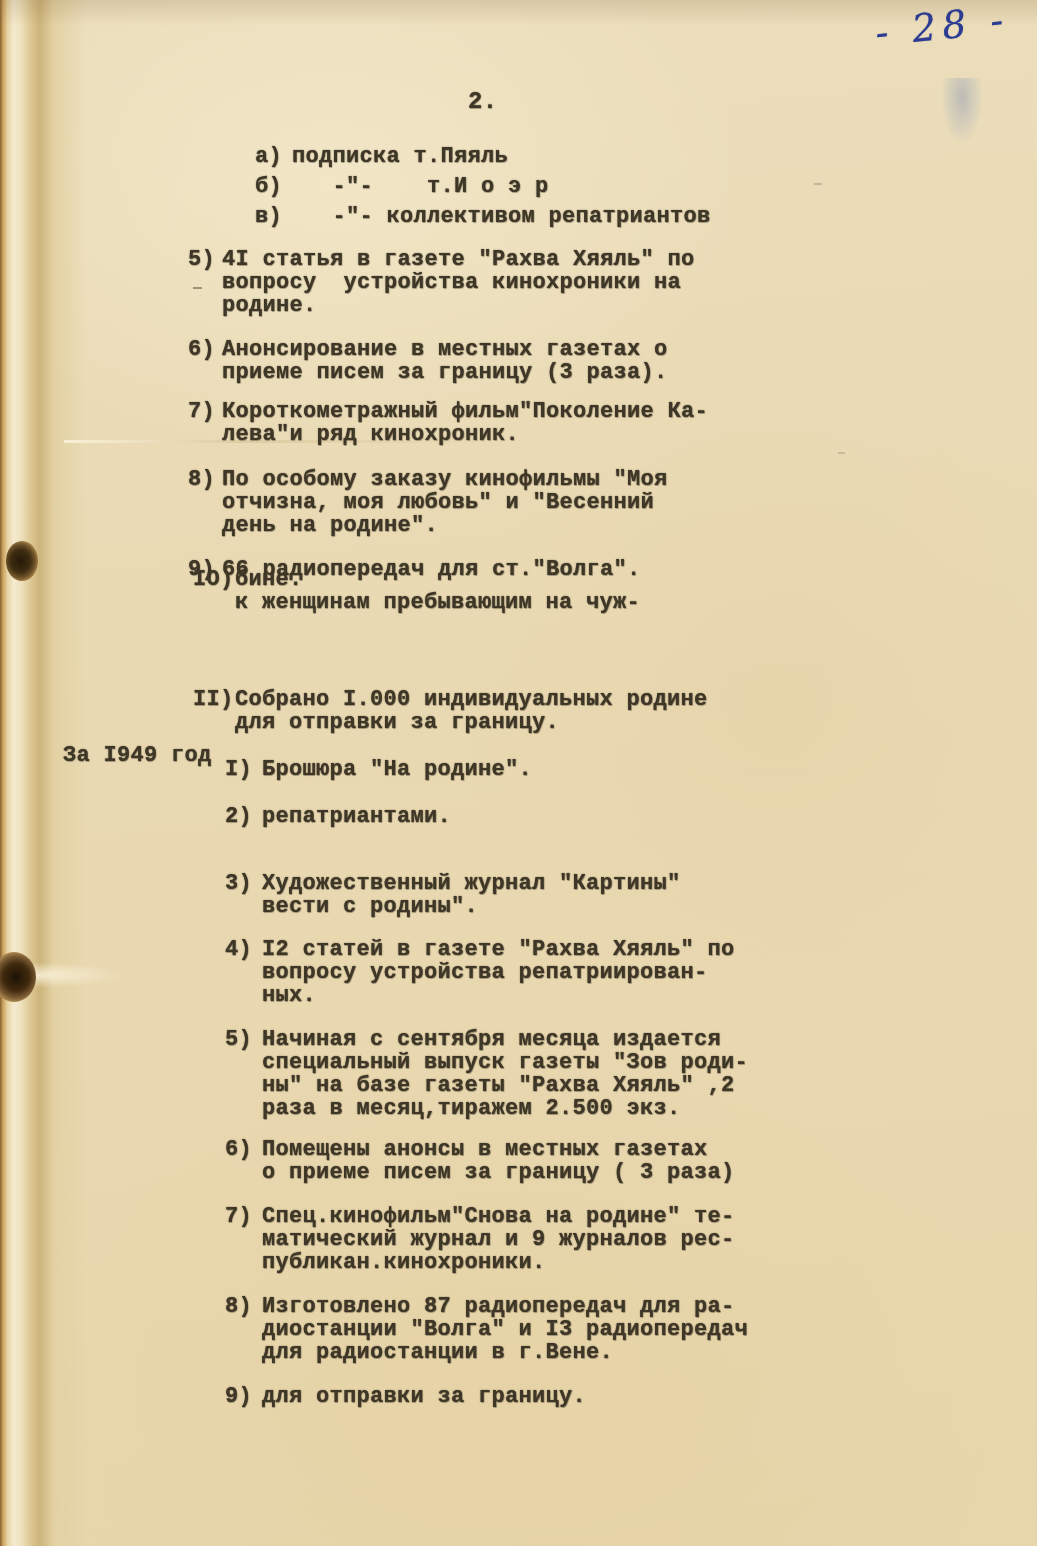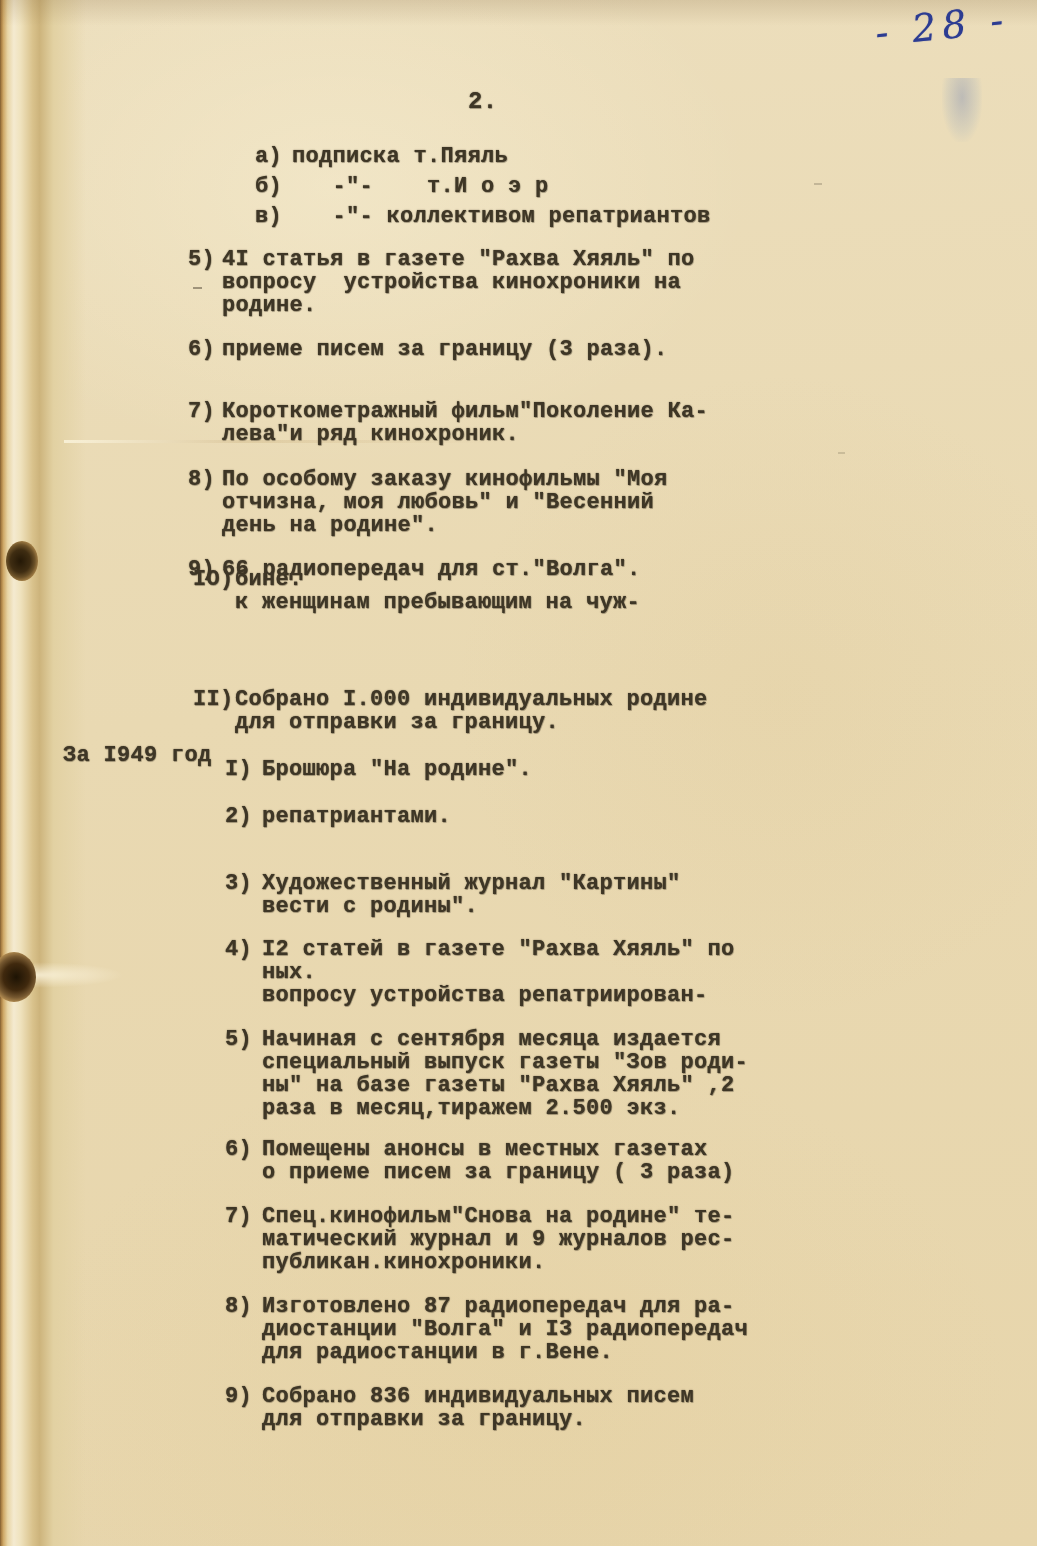--- a/index.html
+++ b/index.html
@@ -104,20 +104,21 @@
     <span class="mk">5)</span>
     <span>
       <span class="ln">4I статья в газете "Рахва Хяяль" по</span>
       <span class="ln">вопросу  устройства кинохроники на</span>
       <span class="ln">родине.</span>
     </span>
   </div>
   <div class="item l1 tw" style="top:338px">
     <span class="mk">6)</span>
     <span>
+      <span class="ln">Анонсирование в местных газетах о</span>
       <span class="ln">приеме писем за границу (3 раза).</span>
     </span>
   </div>
   <div class="item l1 tw" style="top:400px">
     <span class="mk">7)</span>
     <span>
       <span class="ln">Короткометражный фильм"Поколение Ка-</span>
       <span class="ln">лева"и ряд кинохроник.</span>
     </span>
   </div>
@@ -168,22 +169,22 @@
     <span class="mk">3)</span>
     <span>
       <span class="ln">Художественный журнал "Картины"</span>
       <span class="ln">вести с родины".</span>
     </span>
   </div>
   <div class="item l2 tw" style="top:938px">
     <span class="mk">4)</span>
     <span>
       <span class="ln">I2 статей в газете "Рахва Хяяль" по</span>
+      <span class="ln">вопросу устройства репатриирован-</span>
       <span class="ln">ных.</span>
-      <span class="ln">вопросу устройства репатриирован-</span>
     </span>
   </div>
   <div class="item l2 tw" style="top:1028px">
     <span class="mk">5)</span>
     <span>
       <span class="ln">Начиная с сентября месяца издается</span>
       <span class="ln">специальный выпуск газеты "Зов роди-</span>
       <span class="ln">ны" на базе газеты "Рахва Хяяль" ,2</span>
       <span class="ln">раза в месяц,тиражем 2.500 экз.</span>
     </span>
@@ -207,18 +208,17 @@
     <span class="mk">8)</span>
     <span>
       <span class="ln">Изготовлено 87 радиопередач для ра-</span>
       <span class="ln">диостанции "Волга" и I3 радиопередач</span>
       <span class="ln">для радиостанции в г.Вене.</span>
     </span>
   </div>
   <div class="item l2 tw" style="top:1385px">
     <span class="mk">9)</span>
     <span>
-      <span class="ln">Собрано 836 индивидуальных писем</span>
       <span class="ln">для отправки за границу.</span>
     </span>
   </div>
 
 </div>
 
 </body></html>

